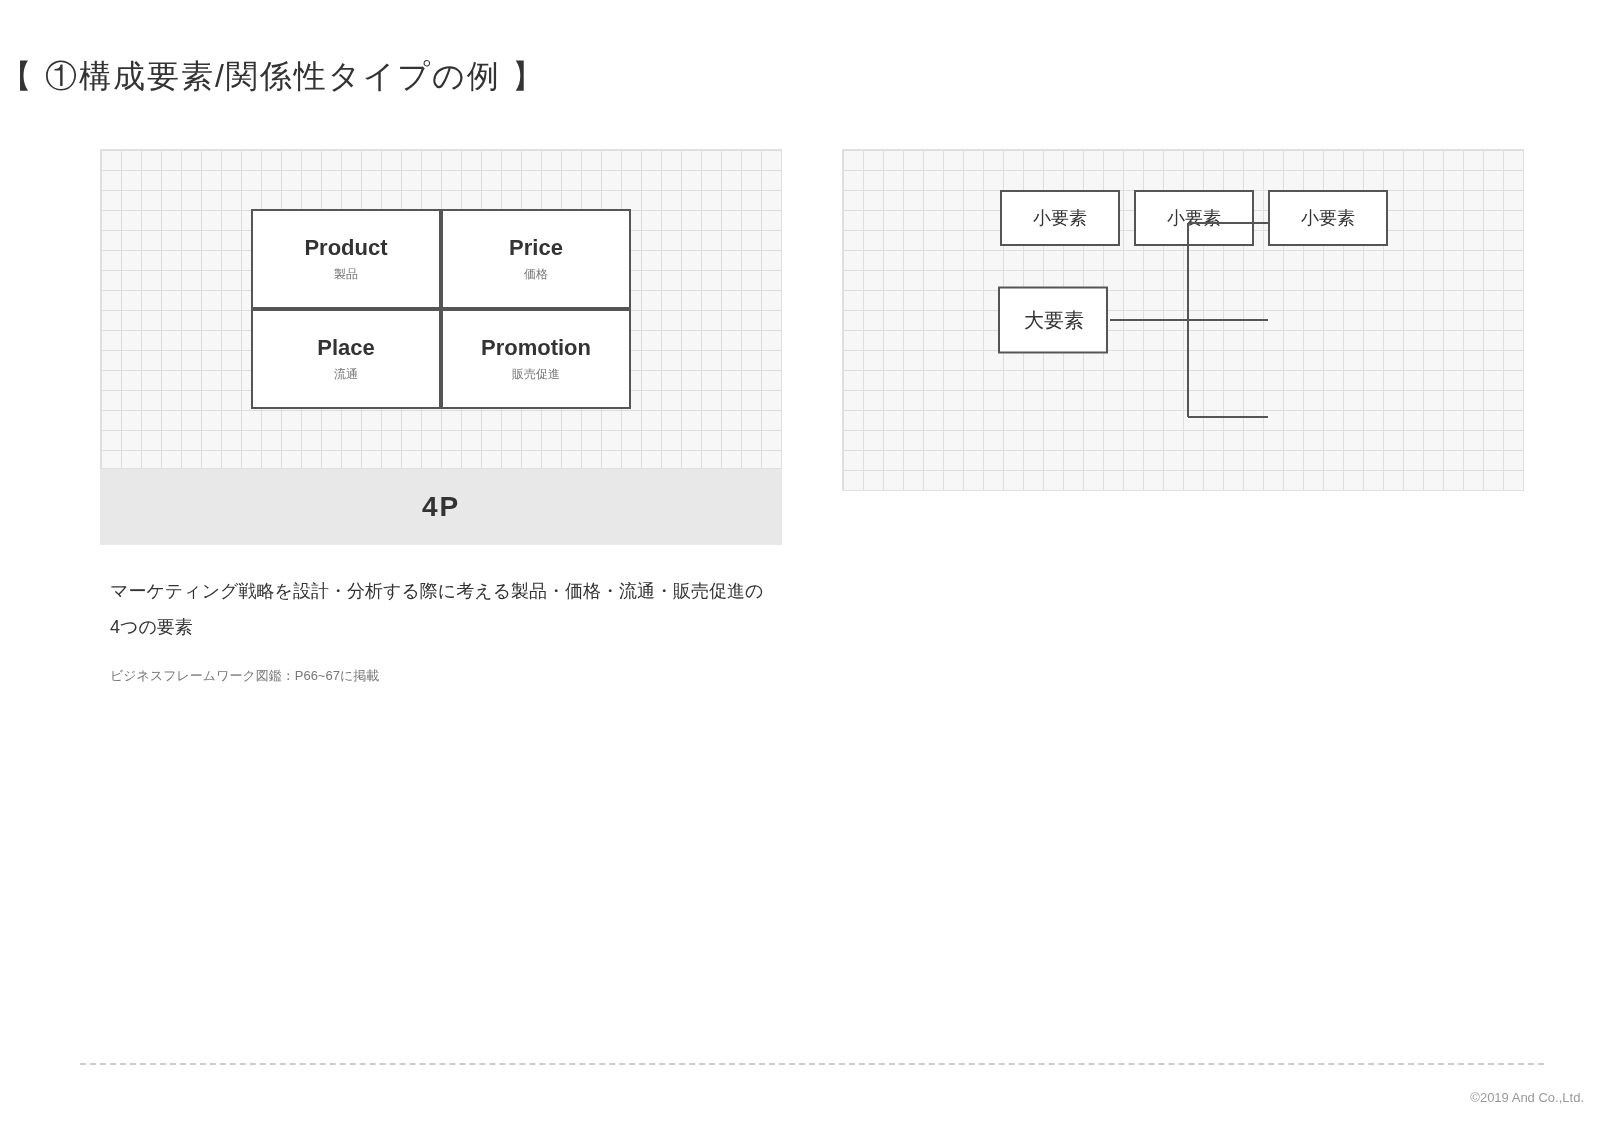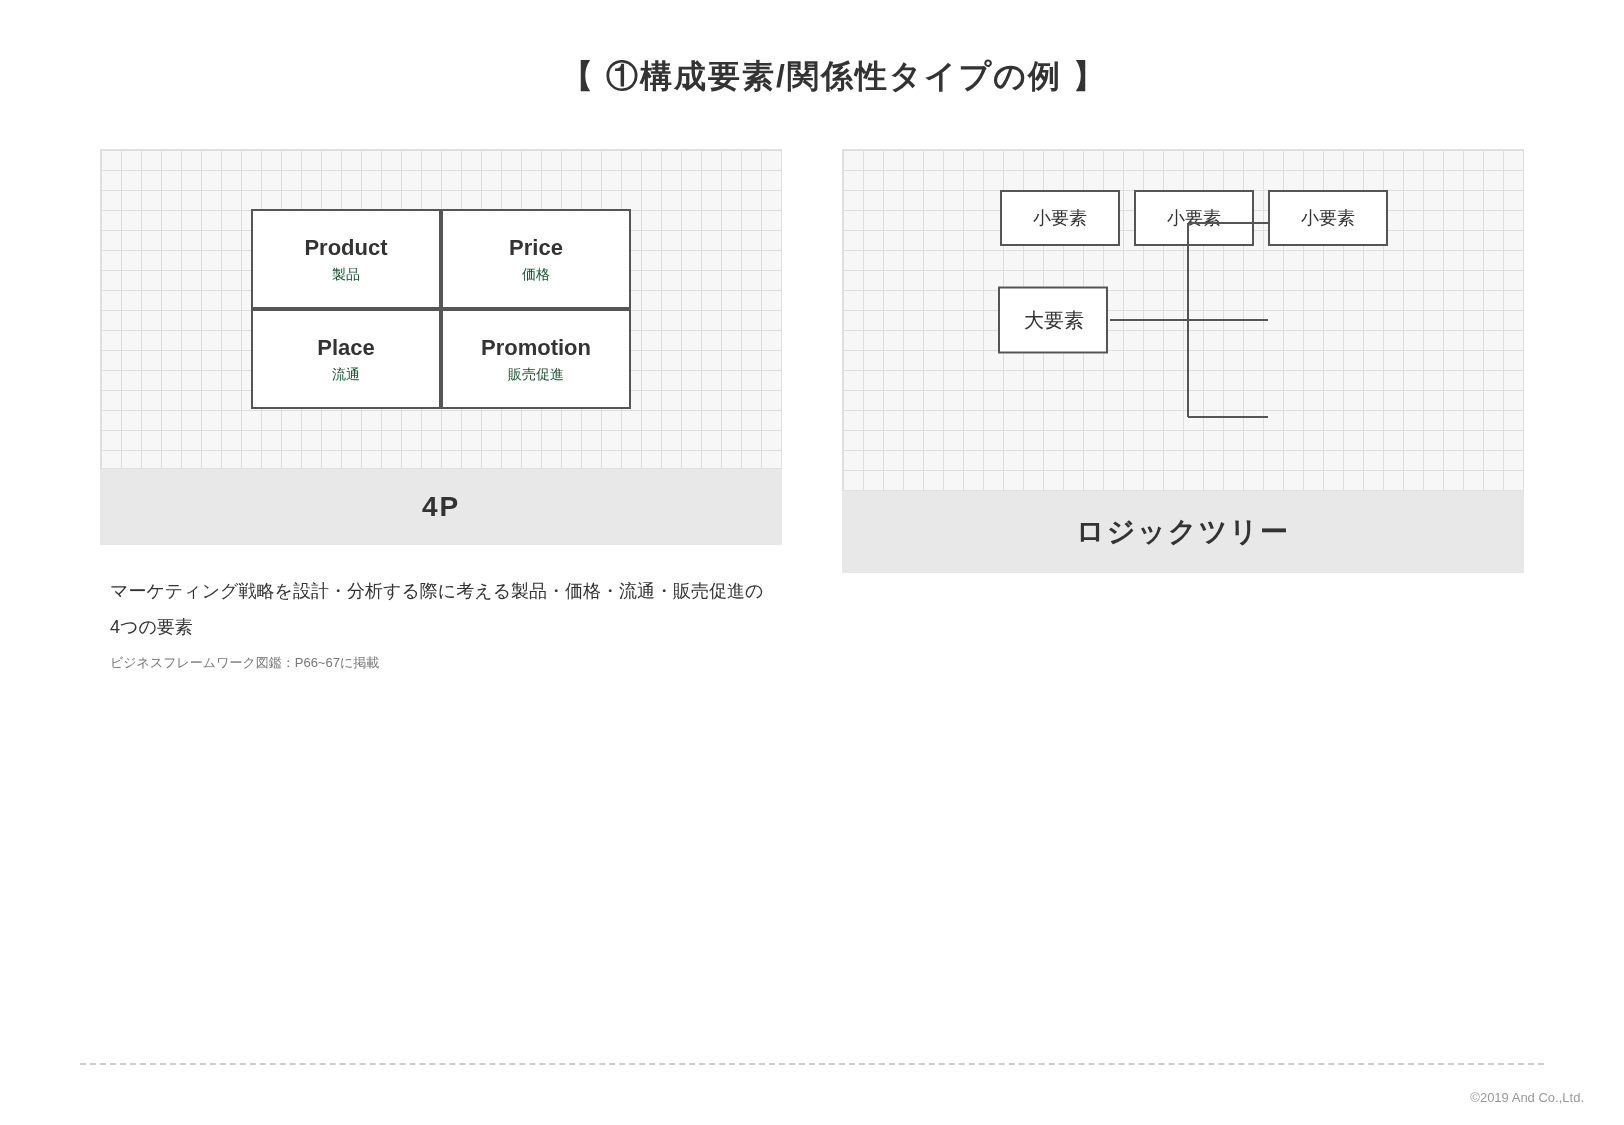--- a/index.html
+++ b/index.html
@@ -6,27 +6,26 @@
     body {
       background: #ffffff;
       font-family: 'Hiragino Kaku Gothic ProN', 'Hiragino Sans', 'Yu Gothic', 'Meiryo', sans-serif;
       width: 1624px;
       min-height: 1125px;
       position: relative;
       color: #333;
     }
 
     .page-title {
-      text-align: center;
+      text-align: left;
       font-size: 32px;
-      font-weight: bold;
+      font-weight: normal;
       padding-top: 55px;
       padding-bottom: 10px;
       letter-spacing: 2px;
-      padding-left: 44px;
     }
 
     .main-content {
       display: flex;
       flex-direction: row;
       padding: 40px 100px 0 100px;
       gap: 60px;
     }
 
     .left-panel, .right-panel {
@@ -71,24 +70,24 @@
       justify-content: center;
     }
 
     .fourp-box .main-label {
       font-size: 22px;
       font-weight: bold;
       display: block;
     }
 
     .fourp-box .sub-label {
-      font-size: 14px;
+      font-size: 12px;
       display: block;
       margin-top: 5px;
-      color: #14532d;
+      color: #737373;
     }
 
     .fourp-connector-container {
       position: relative;
       width: 380px;
     }
 
     
     .tree-diagram {
       position: relative;
@@ -144,21 +143,21 @@
     .description-section {
       padding: 28px 10px 10px 10px;
       font-size: 18px;
       line-height: 2.0;
       color: #333;
     }
 
     .book-ref {
       font-size: 13px;
       color: #777;
-      margin-top: 5px;
+      margin-top: 18px;
       padding-bottom: 10px;
     }
 
     
     .footer {
       position: absolute;
       bottom: 20px;
       right: 40px;
       font-size: 13px;
       color: #999;
@@ -267,21 +266,20 @@
 
           <line x1="220" y1="33" x2="300" y2="33" stroke="#555" stroke-width="2"></line>
 
           <line x1="220" y1="130" x2="300" y2="130" stroke="#555" stroke-width="2"></line>
 
           <line x1="220" y1="227" x2="300" y2="227" stroke="#555" stroke-width="2"></line>
         </svg>
       </div>
     </div>
 
-    <div class="label-section">ロジックツリー</div>
 
   </div>
 
 </div>
 
 <div class="bottom-divider"></div>
 
 <div class="footer">©2019 And Co.,Ltd.</div>
 
 </body></html>

